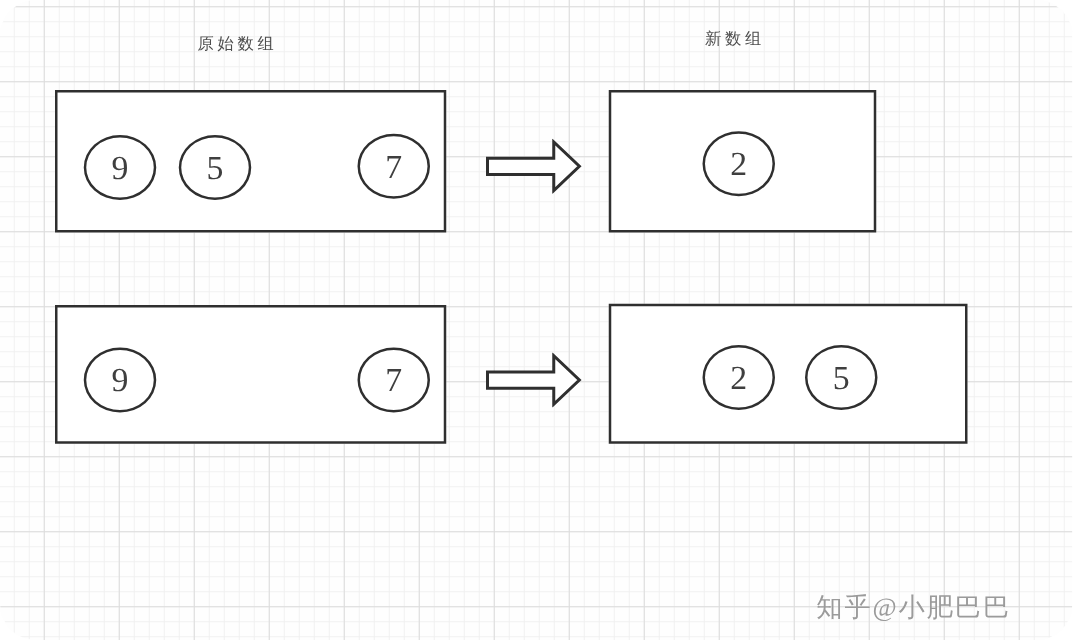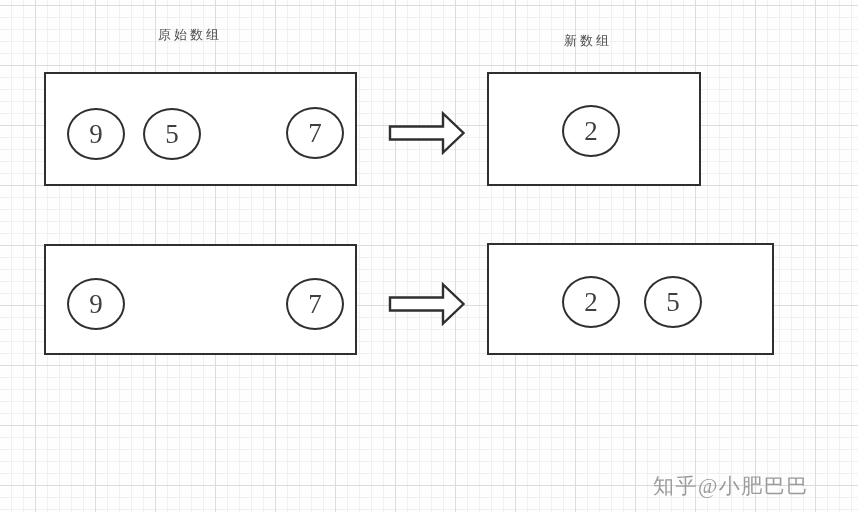--- a/index.html
+++ b/index.html
@@ -18,30 +18,31 @@
     width:858px;height:512px;
     overflow:hidden;
     background-color:var(--background);
     background-image:
       linear-gradient(to right, var(--grid-major) 1px, transparent 1px),
       linear-gradient(to bottom, var(--grid-major) 1px, transparent 1px),
       linear-gradient(to right, var(--grid-minor) 1px, transparent 1px),
       linear-gradient(to bottom, var(--grid-minor) 1px, transparent 1px);
     background-size:60px 60px,60px 60px,12px 12px,12px 12px;
     background-position:35px 5px,35px 5px,11px 5px,11px 5px;
+    border-radius:29px;
   }
   .title{
     position:absolute;
     font-size:13px;
     letter-spacing:3px;
     color:var(--title-text);
     white-space:nowrap;
   }
   .title-source{left:158px;top:26px;}
-  .title-result{left:564px;top:32px;}
+  .title-result{left:564px;top:22px;}
   .box{
     position:absolute;
     background:#ffffff;
     border:2.5px solid var(--shape-border);
     box-sizing:border-box;
   }
   .box-r1-left{left:44px;top:72px;width:313px;height:114px;}
   .box-r1-right{left:487px;top:72px;width:214px;height:114px;}
   .box-r2-left{left:44px;top:244px;width:313px;height:111px;}
   .box-r2-right{left:487px;top:243px;width:287px;height:112px;}

